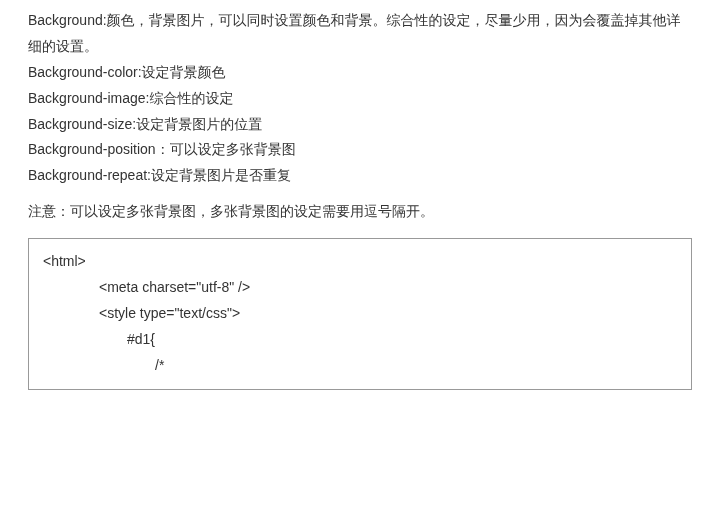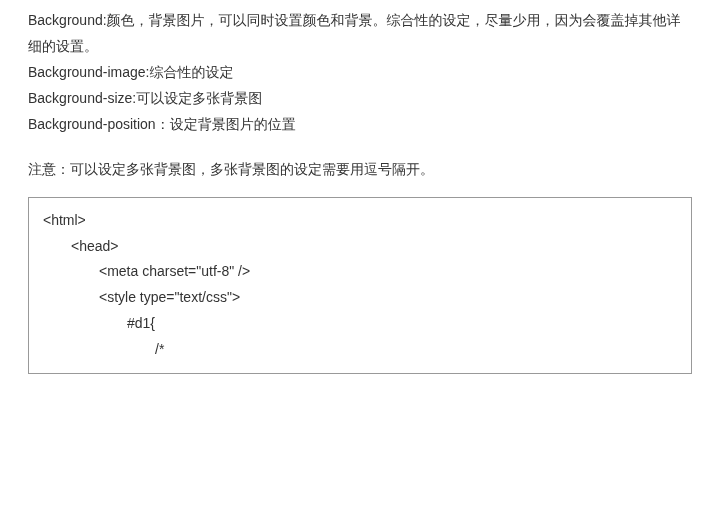--- a/index.html
+++ b/index.html
@@ -19,21 +19,21 @@
     }
     .prose {
       margin-bottom: 3px;
     }
     .prose-line {
       color: #333;
       font-size: 14px;
       line-height: 1.85;
     }
     .note {
-      margin-top: 20px;
+      margin-top: 10px;
       margin-bottom: 14px;
       color: #333;
       font-size: 14px;
     }
     .code-block {
       border: 1px solid #999;
       padding: 10px 14px;
       font-family: -apple-system, BlinkMacSystemFont, "Segoe UI", "Microsoft YaHei", sans-serif;
       font-size: 14px;
       line-height: 1.85;
@@ -46,28 +46,29 @@
     .indent-1 { padding-left: 28px; }
     .indent-2 { padding-left: 56px; }
     .indent-3 { padding-left: 84px; }
     .indent-4 { padding-left: 112px; }
   </style>
 </head>
 <body>
 
 <div class="prose">
   <div class="prose-line">Background:颜色，背景图片，可以同时设置颜色和背景。综合性的设定，尽量少用，因为会覆盖掉其他详细的设置。</div>
+  <div class="prose-line">Background-color:设定背景颜色</div>
   <div class="prose-line">Background-image:综合性的设定</div>
-  <div class="prose-line">Background-size:可以设定多张背景图</div>
-  <div class="prose-line">Background-position：设定背景图片的位置</div>
+  <div class="prose-line">Background-size:设定背景图片的位置</div>
+  <div class="prose-line">Background-position：可以设定多张背景图</div>
+  <div class="prose-line">Background-repeat:设定背景图片是否重复</div>
 </div>
 
 <div class="note">注意：可以设定多张背景图，多张背景图的设定需要用逗号隔开。</div>
 
 <div class="code-block">
   <div class="code-line">&lt;html&gt;</div>
-  <div class="code-line indent-1">&lt;head&gt;</div>
   <div class="code-line indent-2">&lt;meta charset="utf-8" /&gt;</div>
   <div class="code-line indent-2">&lt;style type="text/css"&gt;</div>
   <div class="code-line indent-3">#d1{</div>
   <div class="code-line indent-4">/*</div>
 
 </div>
 
 </body></html>

